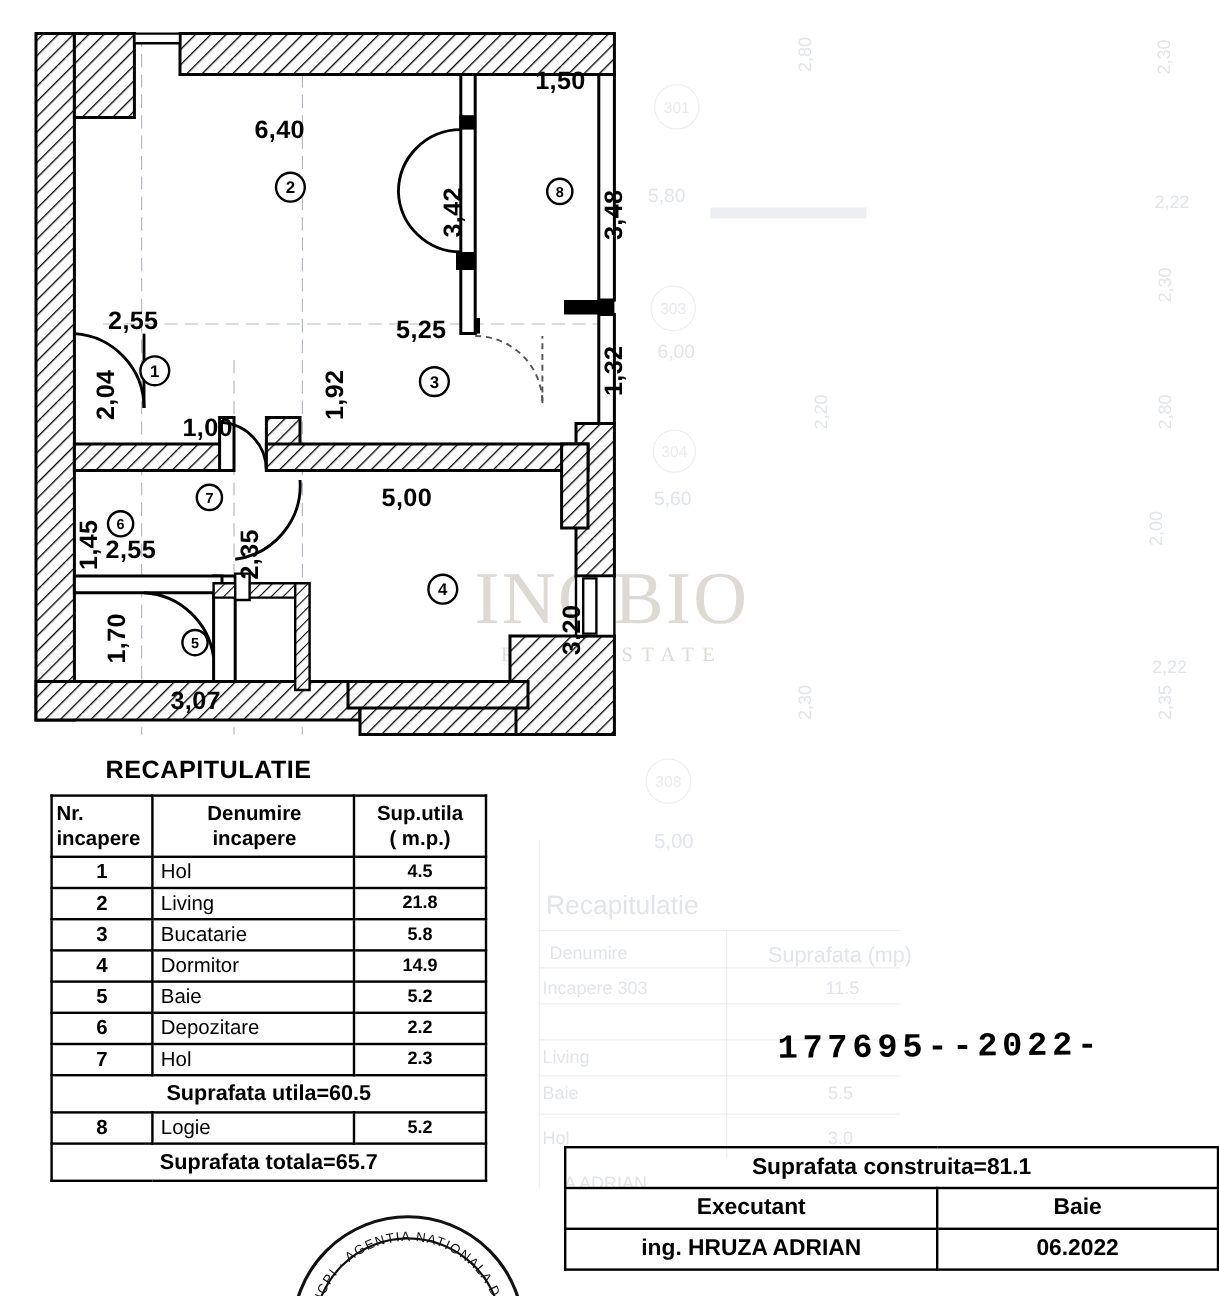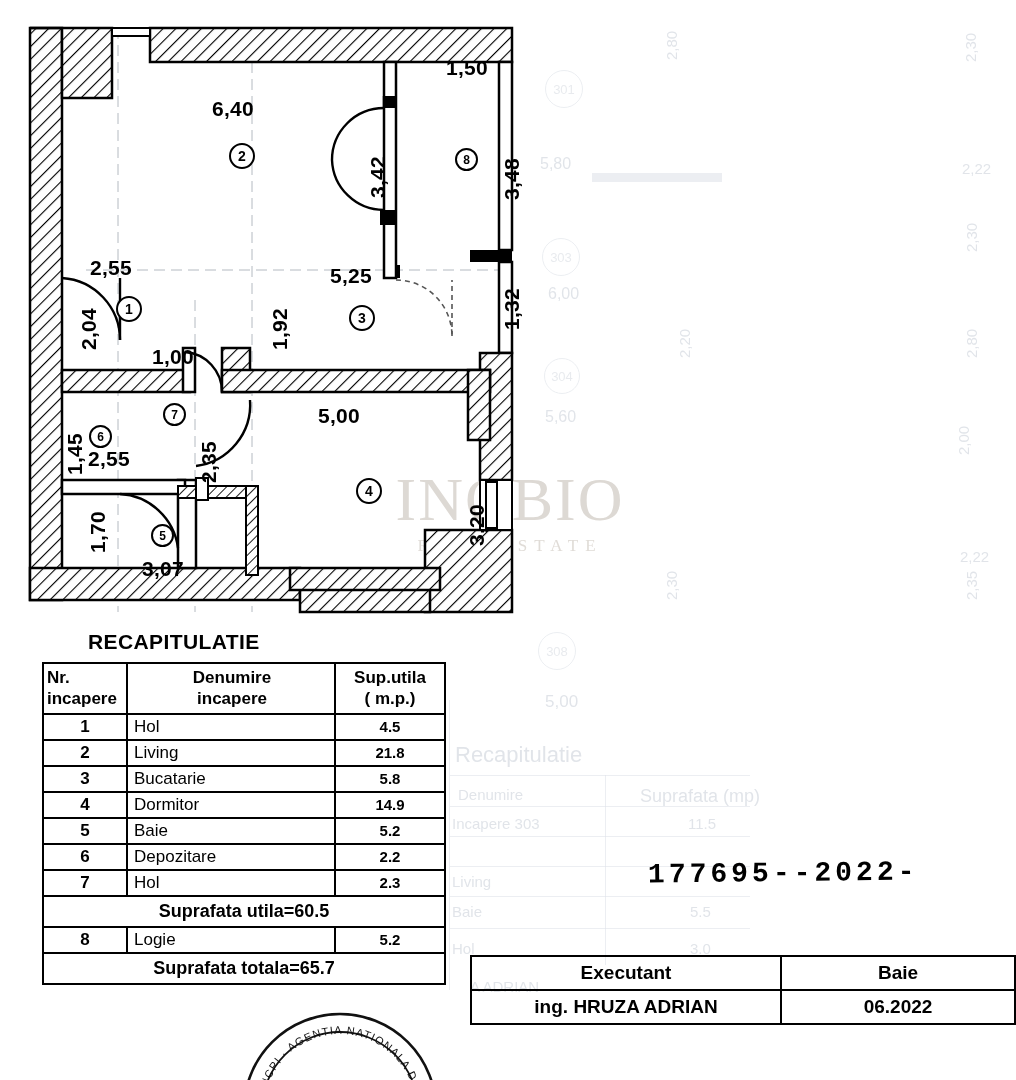--- a/index.html
+++ b/index.html
@@ -92,21 +92,21 @@
   .rmark.sm{width:19px;height:19px;font-size:12px;border-width:2px;}
 
   
   #recap-title{
     position:absolute;left:88px;top:630px;
     font-size:21px;font-weight:bold;letter-spacing:.4px;
     z-index:10;
   }
   table{border-collapse:collapse;}
   #recap{
-    position:absolute;left:42px;top:662px;width:404px;
+    position:absolute;left:42px;top:662px;width:364px;
     z-index:10;background:transparent;
   }
   #recap td,#recap th{
     border:2px solid #000;
     font-size:18px;
     font-family:"Liberation Sans",sans-serif;
     padding:2px 4px;
     background:rgba(255,255,255,0);
   }
   #recap th{font-weight:bold;font-size:17px;line-height:1.25;padding:3px 4px;}
@@ -310,21 +310,21 @@
   <div class="dim vert" style="left:500px;top:330px;">1,32</div>
   <div class="dim vert" style="left:77px;top:350px;">2,04</div>
   <div class="dim vert" style="left:268px;top:350px;">1,92</div>
   <div class="dim" style="left:152px;top:345px;">1,00</div>
   <div class="dim" style="left:318px;top:404px;">5,00</div>
   <div class="dim vert" style="left:63px;top:475px;">1,45</div>
   <div class="dim vert" style="left:197px;top:483px;">2,35</div>
   <div class="dim" style="left:88px;top:447px;">2,55</div>
   <div class="dim vert" style="left:465px;top:546px;">3,20</div>
   <div class="dim vert" style="left:86px;top:553px;">1,70</div>
-  <div class="dim" style="left:142px;top:557px;">3,07</div>
+  <div class="dim" style="left:142px;top:573px;">3,07</div>
 
   <div class="rmark" style="left:116px;top:296px;">1</div>
   <div class="rmark" style="left:229px;top:143px;">2</div>
   <div class="rmark" style="left:349px;top:305px;">3</div>
   <div class="rmark" style="left:356px;top:478px;">4</div>
   <div class="rmark sm" style="left:151px;top:524px;">5</div>
   <div class="rmark sm" style="left:89px;top:425px;">6</div>
   <div class="rmark sm" style="left:163px;top:403px;">7</div>
   <div class="rmark sm" style="left:455px;top:148px;">8</div>
 
@@ -394,20 +394,23 @@
       <tr>
         <td class="rowsum" colspan="3">Suprafata totala=65.7</td>
       </tr>
     </tbody>
   </table>
 
   <div id="stamp-no">177695--2022-</div>
 
   <table id="constr">
     <tbody>
+        <tr>
+      <td colspan="2">Suprafata construita=81.1</td>
+    </tr>
     <tr>
       <td class="exec-lbl">Executant</td>
       <td>Baie</td>
     </tr>
     <tr>
       <td class="exec-lbl">ing. HRUZA ADRIAN</td>
       <td>06.2022</td>
     </tr>
   </tbody>
     </table>

